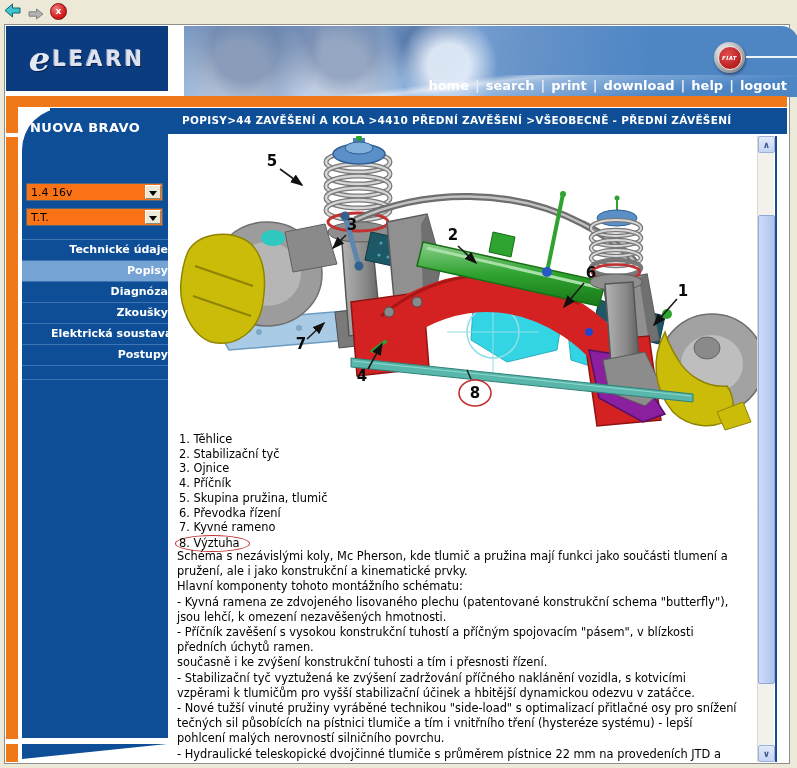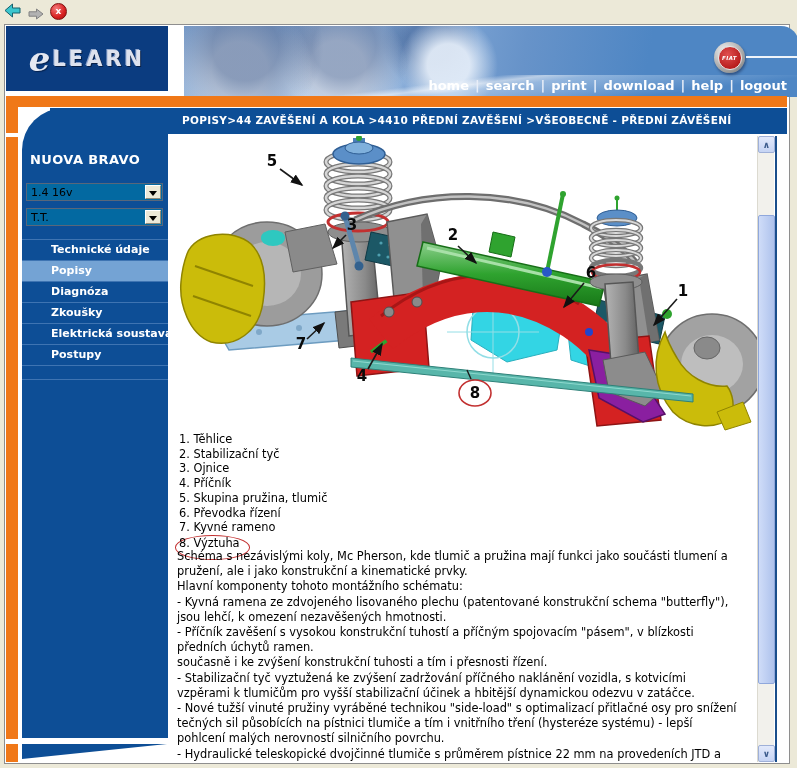--- a/index.html
+++ b/index.html
@@ -46,41 +46,41 @@
   .orange-bar{left:6px;top:96px;width:781px;height:11px;background:#F07818;}
   .orange-strip{left:6px;top:96px;width:12px;height:666px;background:#F07818;}
   .strip-gap{left:6px;width:12px;background:#FFFFFF;}
   .sidebar{left:22px;top:108px;width:146px;height:630px;background:#0D4E96;border-top-left-radius:42px;}
   .crumb-bar{left:50px;top:108px;width:737px;height:26px;background:#0D4E96;}
   .crumb-text{left:182px;top:114px;font-size:10.5px;font-weight:bold;color:#FFFFFF;letter-spacing:.3px;white-space:nowrap;}
   .side-wedge{left:22px;top:744px;width:145px;height:15px;background:#0D4E96;
      clip-path:polygon(0 0,100% 0,0 100%);}
   .bottom-beige{left:0;top:764px;width:797px;height:4px;background:#ECE9D8;}
 
-  .model-title{left:30px;top:152px;font-size:13px;font-weight:bold;color:#FFFFFF;letter-spacing:.4px;}
-  .select{left:26px;width:137px;height:18px;background:#0369a1;border:1px solid #58677A;box-sizing:border-box;cursor:pointer;}
+  .model-title{left:30px;top:120px;font-size:13px;font-weight:bold;color:#FFFFFF;letter-spacing:.4px;}
+  .select{left:26px;width:137px;height:18px;background:#f97316;border:1px solid #58677A;box-sizing:border-box;cursor:pointer;}
   .select .val{position:absolute;left:4px;top:2px;font-size:11px;color:#000;}
   .select .btn{position:absolute;right:1px;top:1px;bottom:1px;width:16px;background:#ECE9D8;
      border:1px solid;border-color:#FFFFFF #8E8A7A #8E8A7A #FFFFFF;box-sizing:border-box;}
   .select .btn::after{content:"";position:absolute;left:3px;top:5px;border:4px solid transparent;border-top:5px solid #000;}
 
   .menu{left:22px;top:239px;width:146px;}
   .menu-item{height:20px;line-height:20px;padding-left:29px;font-size:11px;font-weight:bold;color:#FFFFFF;
-     border-top:1px solid #3E74B2;cursor:pointer;white-space:nowrap;}
+     border-top:1px solid #3E74B2;cursor:pointer;white-space:nowrap;text-align:right;}
   .menu-item:last-child{border-bottom:1px solid #3E74B2;}
   .menu-item.active{background:#74A3D4;}
   .menu-extra-line{left:22px;top:379px;width:146px;height:1px;background:#3E74B2;}
 
   
   .content-right-border{left:775px;top:136px;width:2px;height:626px;background:#1A4E8C;}
   .diagram{left:175px;top:136px;width:582px;height:296px;}
   .comp-list{left:179px;top:432px;line-height:14.7px;font-size:11.4px;color:#000;}
   .paragraphs{left:177px;top:549px;line-height:15.2px;font-size:11.4px;color:#000;}
   .txt-line{white-space:nowrap;}
-  .circled{border:1px solid #C23030;border-radius:50%;padding:0 9px 8px 3px;display:inline-block;margin-left:-4px;}
+  .circled{border:1px solid #C23030;border-radius:50%;padding:0 9px 0 3px;display:inline-block;margin-left:-4px;}
 
   
   .scrollbar{left:757px;top:136px;width:17px;height:626px;background:#F2F1EC;border-left:1px solid #DCDAD0;box-sizing:border-box;}
   .sb-btn{position:absolute;left:0;width:17px;height:17px;background:linear-gradient(180deg,#E2E9FB,#C6D4F4);
      border:1px solid #9FB0D8;border-radius:2px;box-sizing:border-box;color:#3D5C8C;
      display:flex;align-items:center;justify-content:center;font-size:9px;font-weight:bold;cursor:pointer;}
   .sb-up{top:0;}
   .sb-down{top:609px;}
   .sb-thumb{position:absolute;left:0;top:79px;width:17px;height:469px;
      background:linear-gradient(90deg,#CFDCF8,#AEC2EC);border:1px solid #90A8DC;border-radius:2px;box-sizing:border-box;cursor:grab;}

